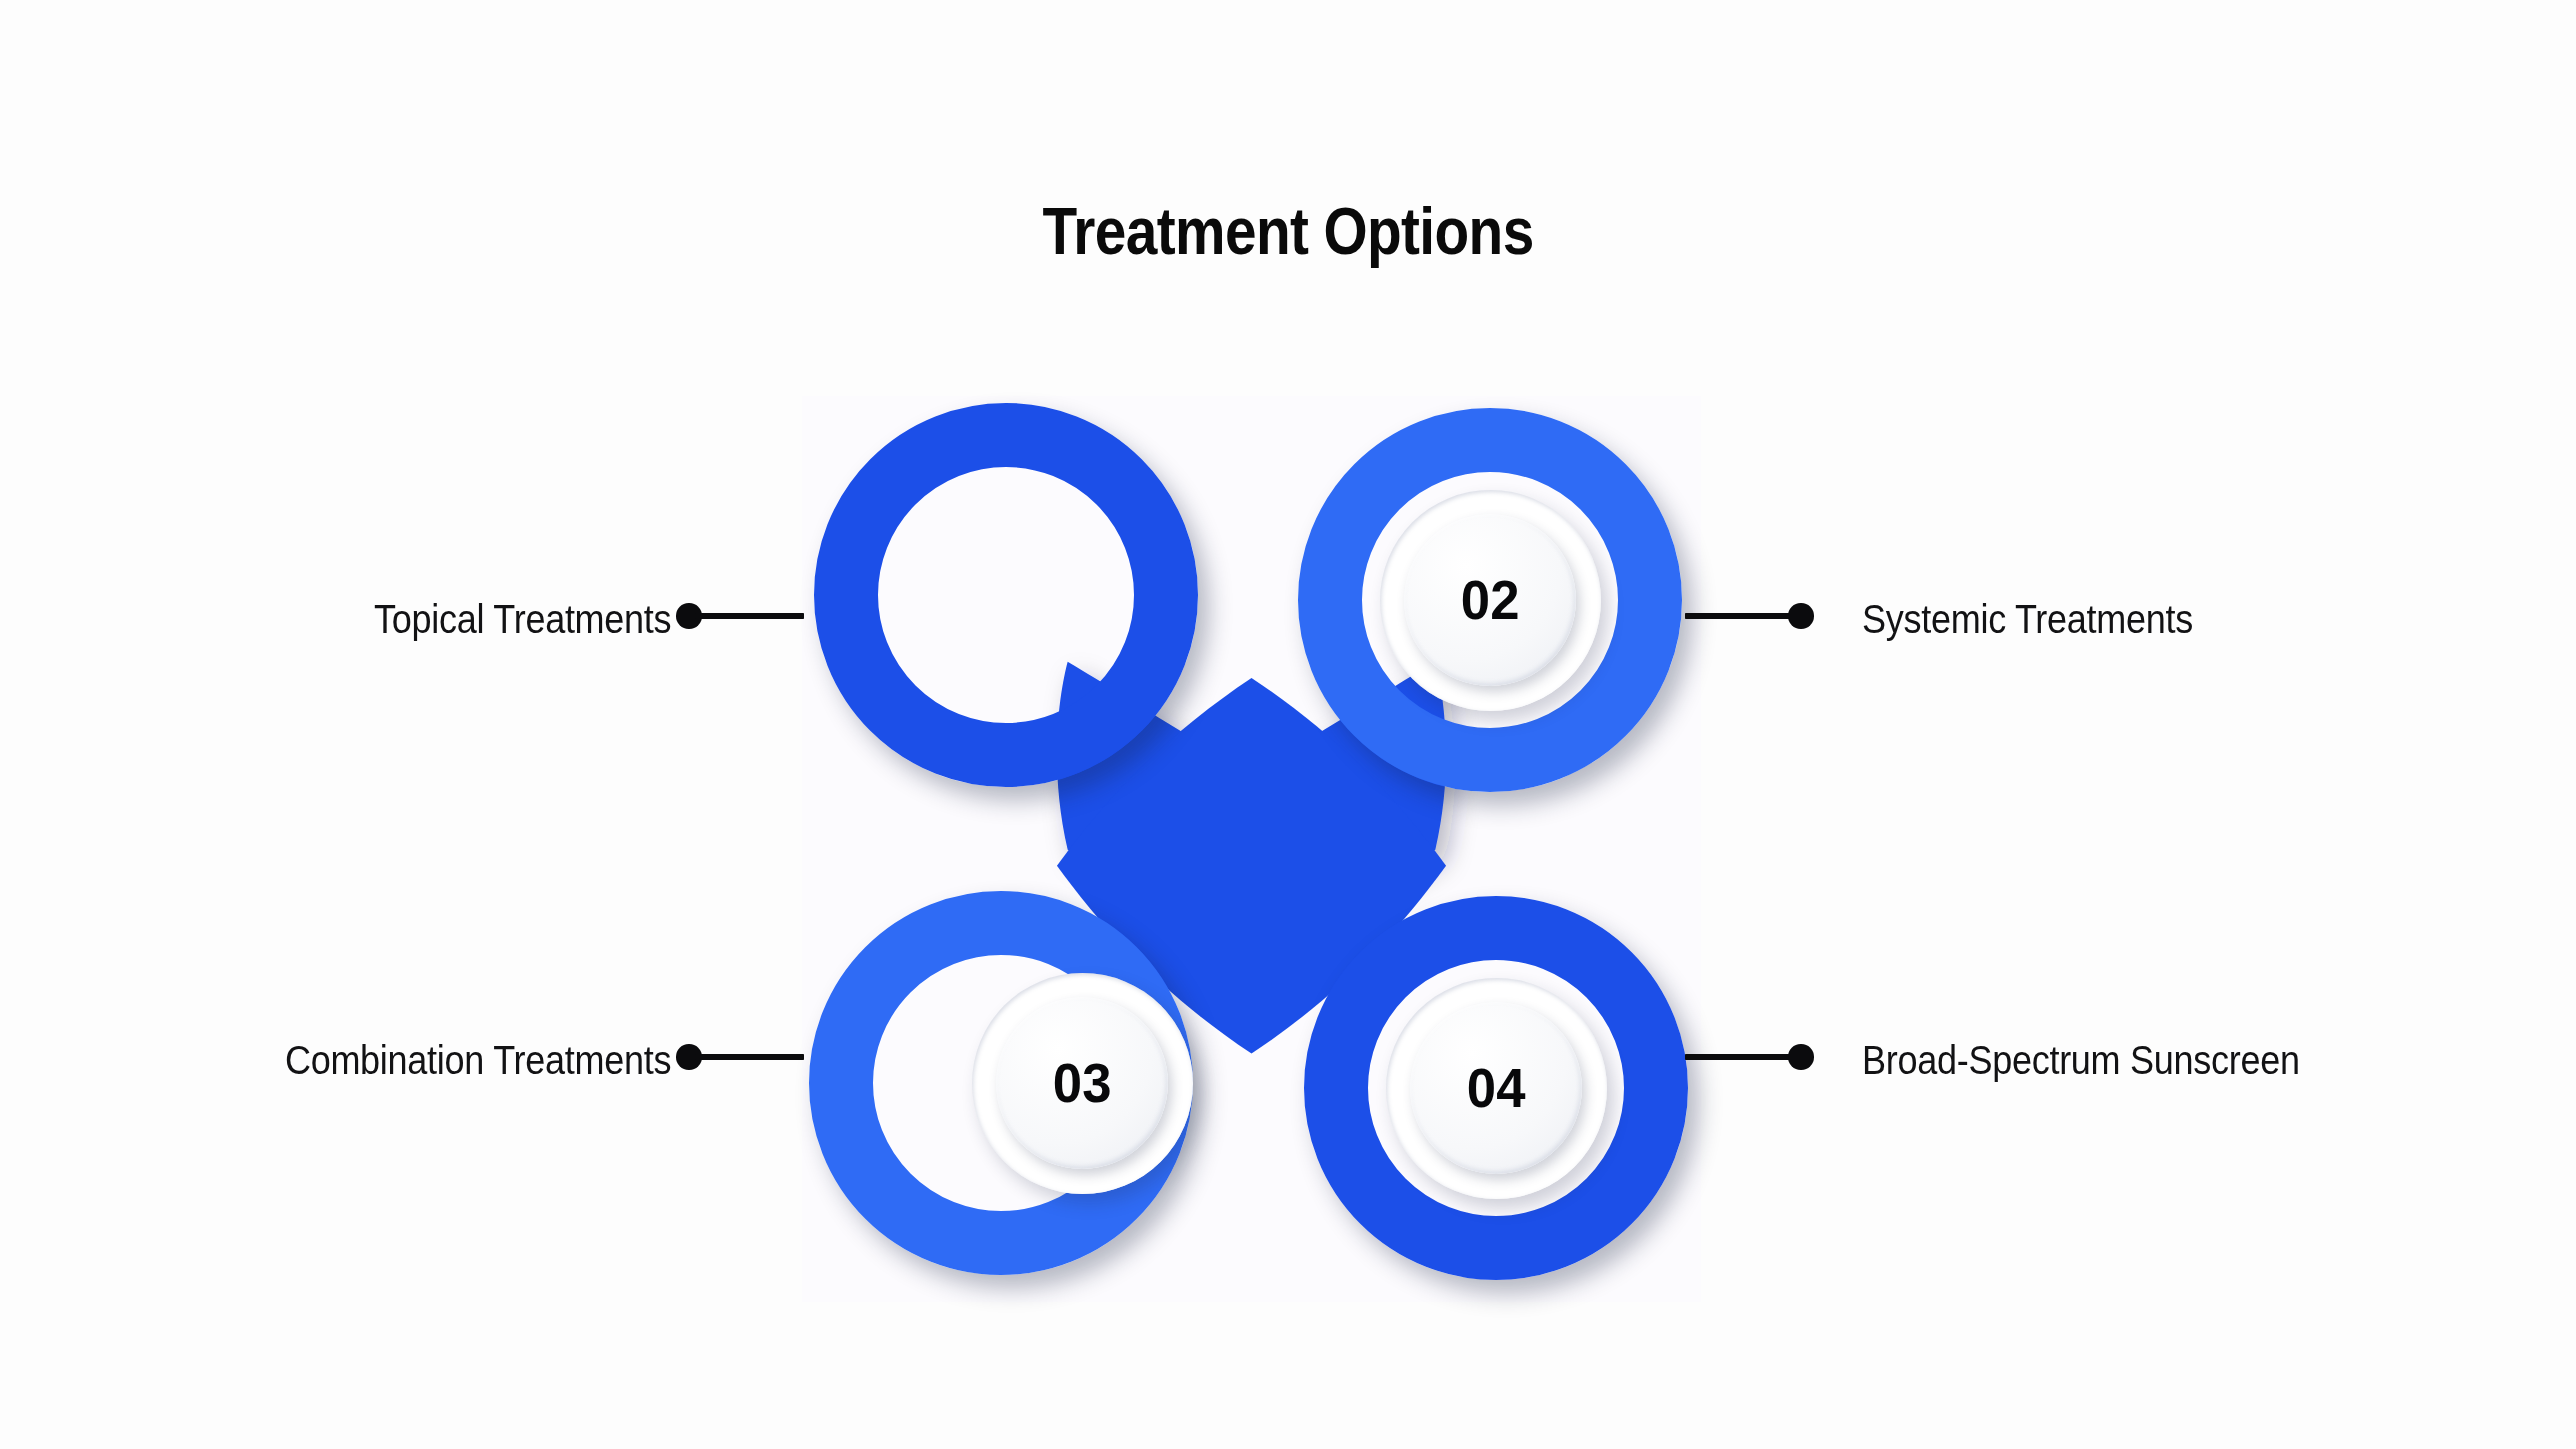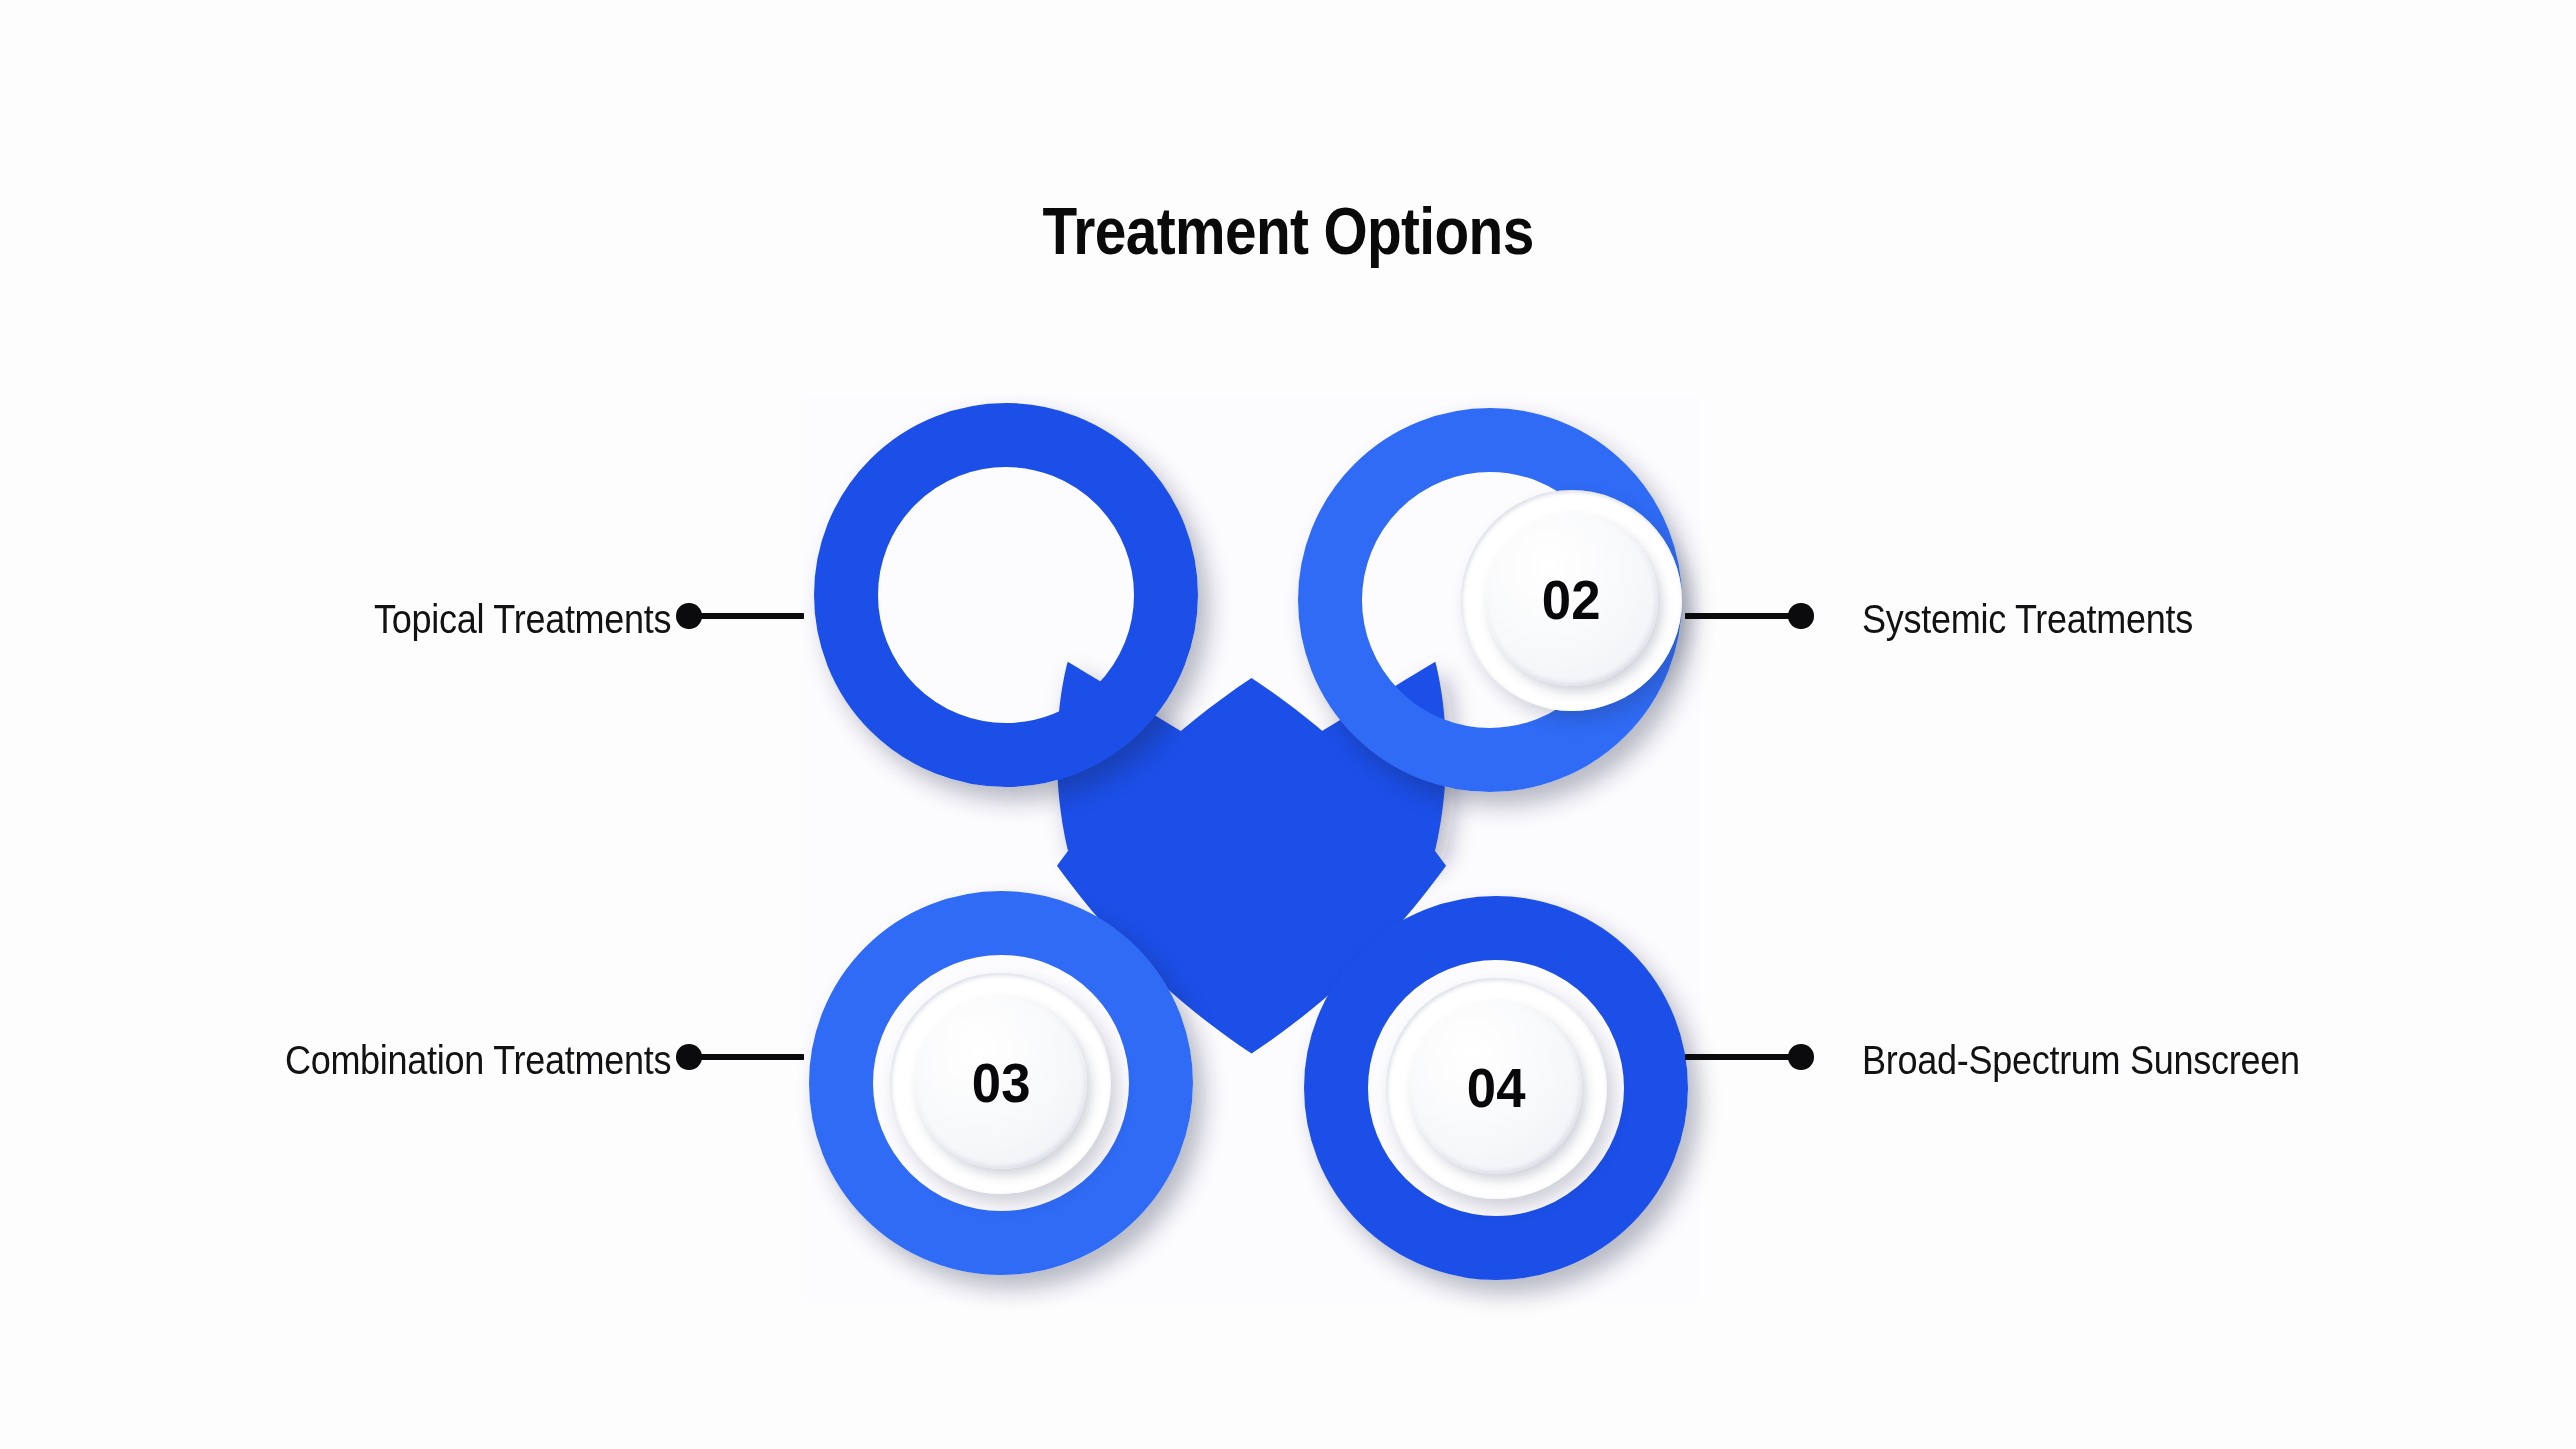--- a/index.html
+++ b/index.html
@@ -82,22 +82,22 @@
   .node {
     position:absolute;
     width:384px; height:384px;
     z-index:60;
     display:flex;
     align-items:center;
     justify-content:center;
     pointer-events:none;
   }
   .node-01 { left:12px;  top:6.7px;  }
-  .node-02 { left:496px; top:12px;justify-content:flex-end;  }
-  .node-03 { left:6.7px;  top:495px; }
+  .node-02 { left:496px; top:12px;  }
+  .node-03 { left:6.7px;  top:495px;justify-content:flex-end; }
   .node-04 { left:502px; top:500px; }
 
   .disc-outer {
     position:relative;
     width:221px; height:221px;
     border-radius:50%;
     background:#ffffff;
     display:flex;
     align-items:center;
     justify-content:center;

